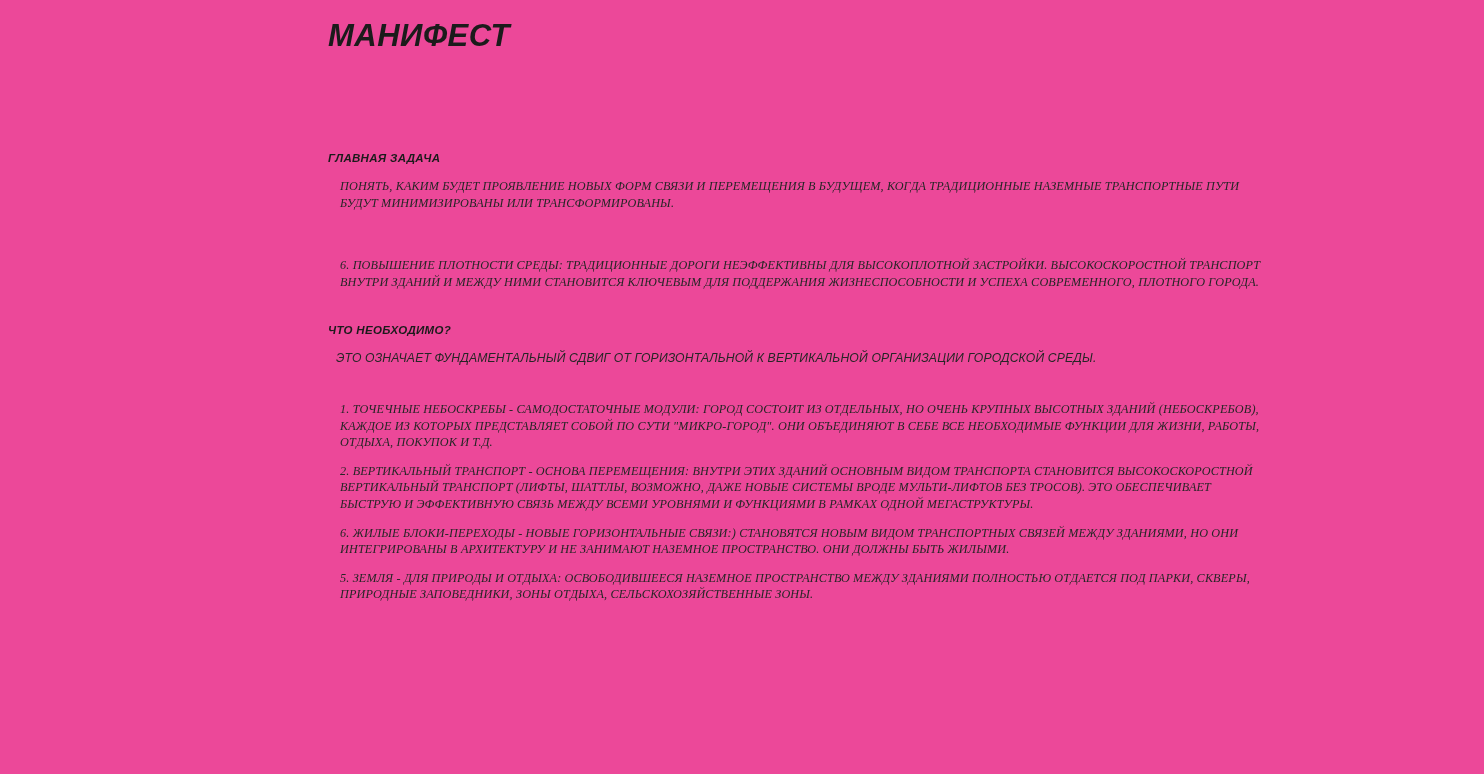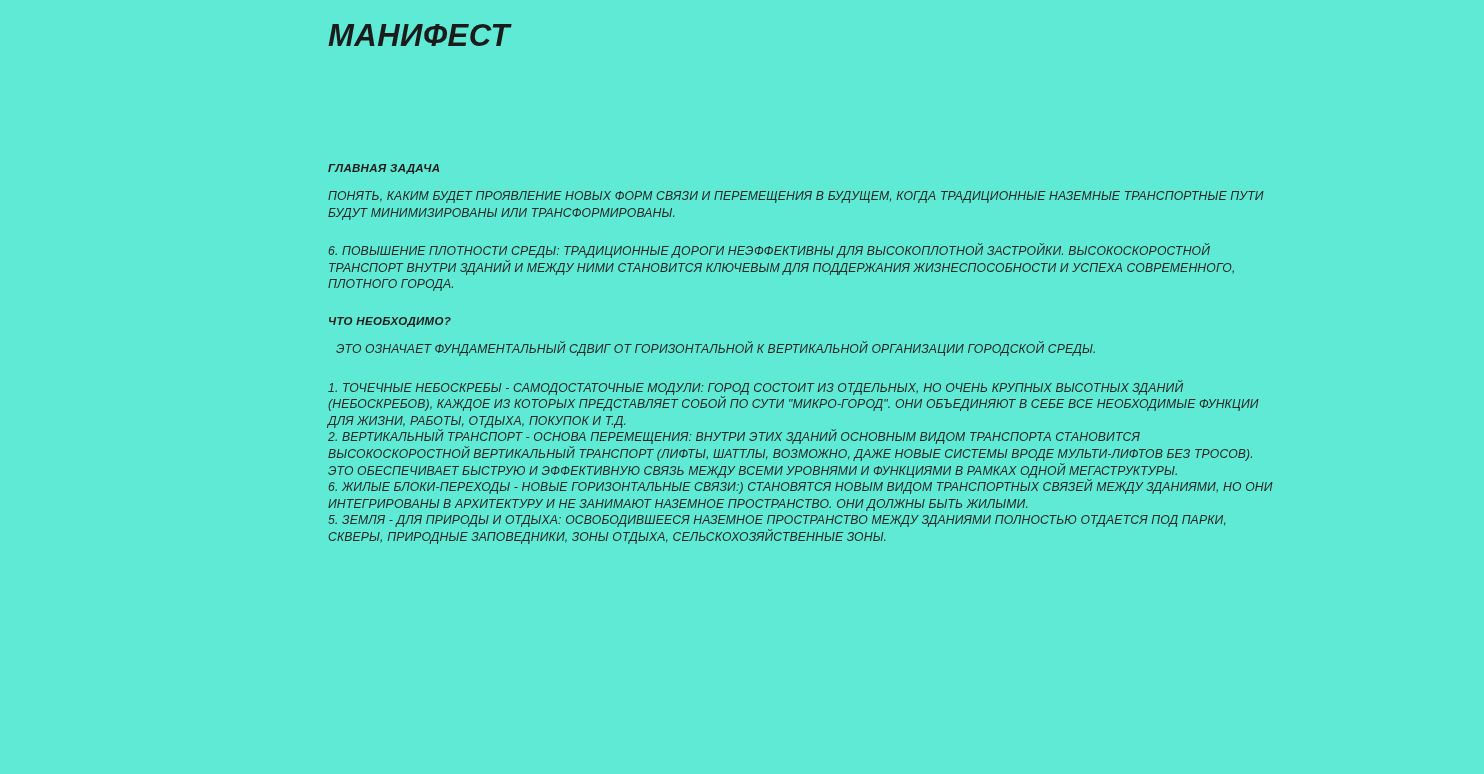--- a/index.html
+++ b/index.html
@@ -11,37 +11,37 @@
     width: 1484px;
     height: 774px;
     font-family: "Liberation Sans", sans-serif;
     color: #231f20;
     overflow: hidden;
   }
   .page {
     position: relative;
     width: 1484px;
     height: 774px;
-    background: #5eead4;
+    background: #ec4899;
   }
   .doc-title {
     position: absolute;
     left: 328px;
     top: 18px;
     font-size: 31px;
     font-weight: 700;
     font-style: italic;
     letter-spacing: 0.5px;
     color: #1b1b1b;
     white-space: nowrap;
   }
   .content {
     position: absolute;
     left: 328px;
-    top: 162px;
+    top: 152px;
     width: 952px;
   }
   .section-heading {
     font-size: 11.5px;
     font-weight: 700;
     font-style: italic;
     letter-spacing: 0.3px;
     color: #1b1b1b;
     margin: 0 0 14px 0;
   }
@@ -49,21 +49,22 @@
     font-size: 12.2px;
     font-style: italic;
     line-height: 16.6px;
     letter-spacing: 0.15px;
     color: #262626;
     margin: 8px;
   }
   .gap-sm { height: 14px; }
   .gap-md { height: 22px; }
   .para-block p {
-    margin: 0;
+    margin: 12px;
+    font-family: Liberation Serif, serif;
   }
 </style>
 </head>
 <body>
 
 <div class="page">
 
   <div class="doc-title">МАНИФЕСТ</div>
 
   <div class="content">

